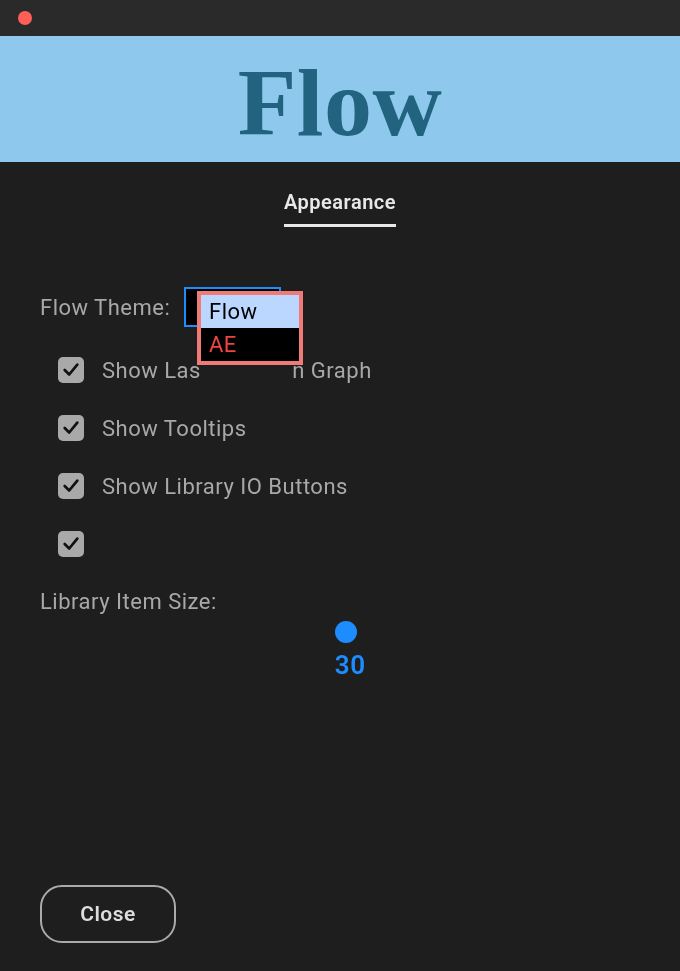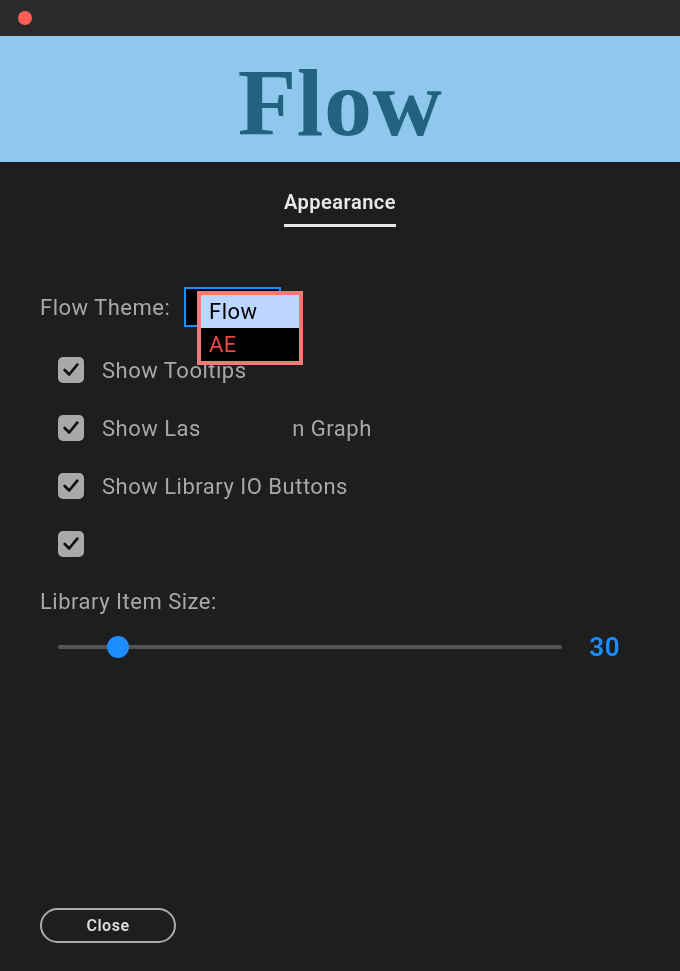--- a/index.html
+++ b/index.html
@@ -52,21 +52,21 @@
     color: #8a8a8a;
     padding-bottom: 10px;
     cursor: pointer;
   }
   .tab.active {
     color: #e8e8e8;
     font-weight: 600;
     border-bottom: 3px solid #e8e8e8;
   }
   .content {
-    padding: 40px 60px 0 40px;
+    padding: 40px 47px 0 40px;
     position: relative;
     font-size: 22px;
     color: #a8a8a8;
   }
   .row-theme {
     display: flex;
     align-items: center;
     gap: 14px;
     margin-bottom: 30px;
   }
@@ -107,20 +107,21 @@
     cursor: pointer;
   }
   .chk svg { width: 18px; height: 18px; display:block; }
   .slider-label { margin-top: 16px; }
   .slider-row {
     display: flex;
     align-items: center;
     gap: 18px;
     margin-top: 18px;
     padding-left: 18px;
+    flex-direction: column;
   }
   .slider-track {
     position: relative;
     height: 4px;
     background: #555;
     flex: 1;
     border-radius: 2px;
     cursor: pointer;
   }
   .slider-thumb {
@@ -164,22 +165,22 @@
     width: 680px;
     bottom: 28px;
     display: flex;
     justify-content: space-between;
     padding: 0 40px;
     box-sizing: border-box;
   }
   .pill-btn {
     border: 2px solid #aaa;
     border-radius: 22px;
-    padding: 6px 30px;
-    font-size: 16px;
+    padding: 15px 30px;
+    font-size: 21px;
     color: #ddd;
     cursor: pointer;
     min-width: 72px;
     text-align: center;
     font-weight: 600;
   }
 </style>
 </head>
 <body>
 
@@ -209,32 +210,32 @@
     <div class="dropdown-item sel">Flow</div>
     <div class="dropdown-item">AE</div>
   </div>
 
   <div class="chk-row">
     <div class="chk">
       <svg viewBox="0 0 20 20">
           <path d="M3 10 L8 15 L17 4" stroke="#111" stroke-width="3" fill="none" stroke-linecap="round" stroke-linejoin="round"></path>
         </svg>
     </div>
-    <span>Show Tooltips</span>
-  </div>
-
-  <div class="chk-row">
-    <div class="chk">
-      <svg viewBox="0 0 20 20">
-          <path d="M3 10 L8 15 L17 4" stroke="#111" stroke-width="3" fill="none" stroke-linecap="round" stroke-linejoin="round"></path>
-        </svg>
-    </div>
     <span>
       <span>Show Las</span><span style="visibility:hidden">xxxxxxxx</span><span>n Graph</span>
     </span>
+  </div>
+
+  <div class="chk-row">
+    <div class="chk">
+      <svg viewBox="0 0 20 20">
+          <path d="M3 10 L8 15 L17 4" stroke="#111" stroke-width="3" fill="none" stroke-linecap="round" stroke-linejoin="round"></path>
+        </svg>
+    </div>
+    <span>Show Tooltips</span>
   </div>
 
   <div class="chk-row">
     <div class="chk">
       <svg viewBox="0 0 20 20">
           <path d="M3 10 L8 15 L17 4" stroke="#111" stroke-width="3" fill="none" stroke-linecap="round" stroke-linejoin="round"></path>
         </svg>
     </div>
     <span>Show Library IO Buttons</span>
   </div>

